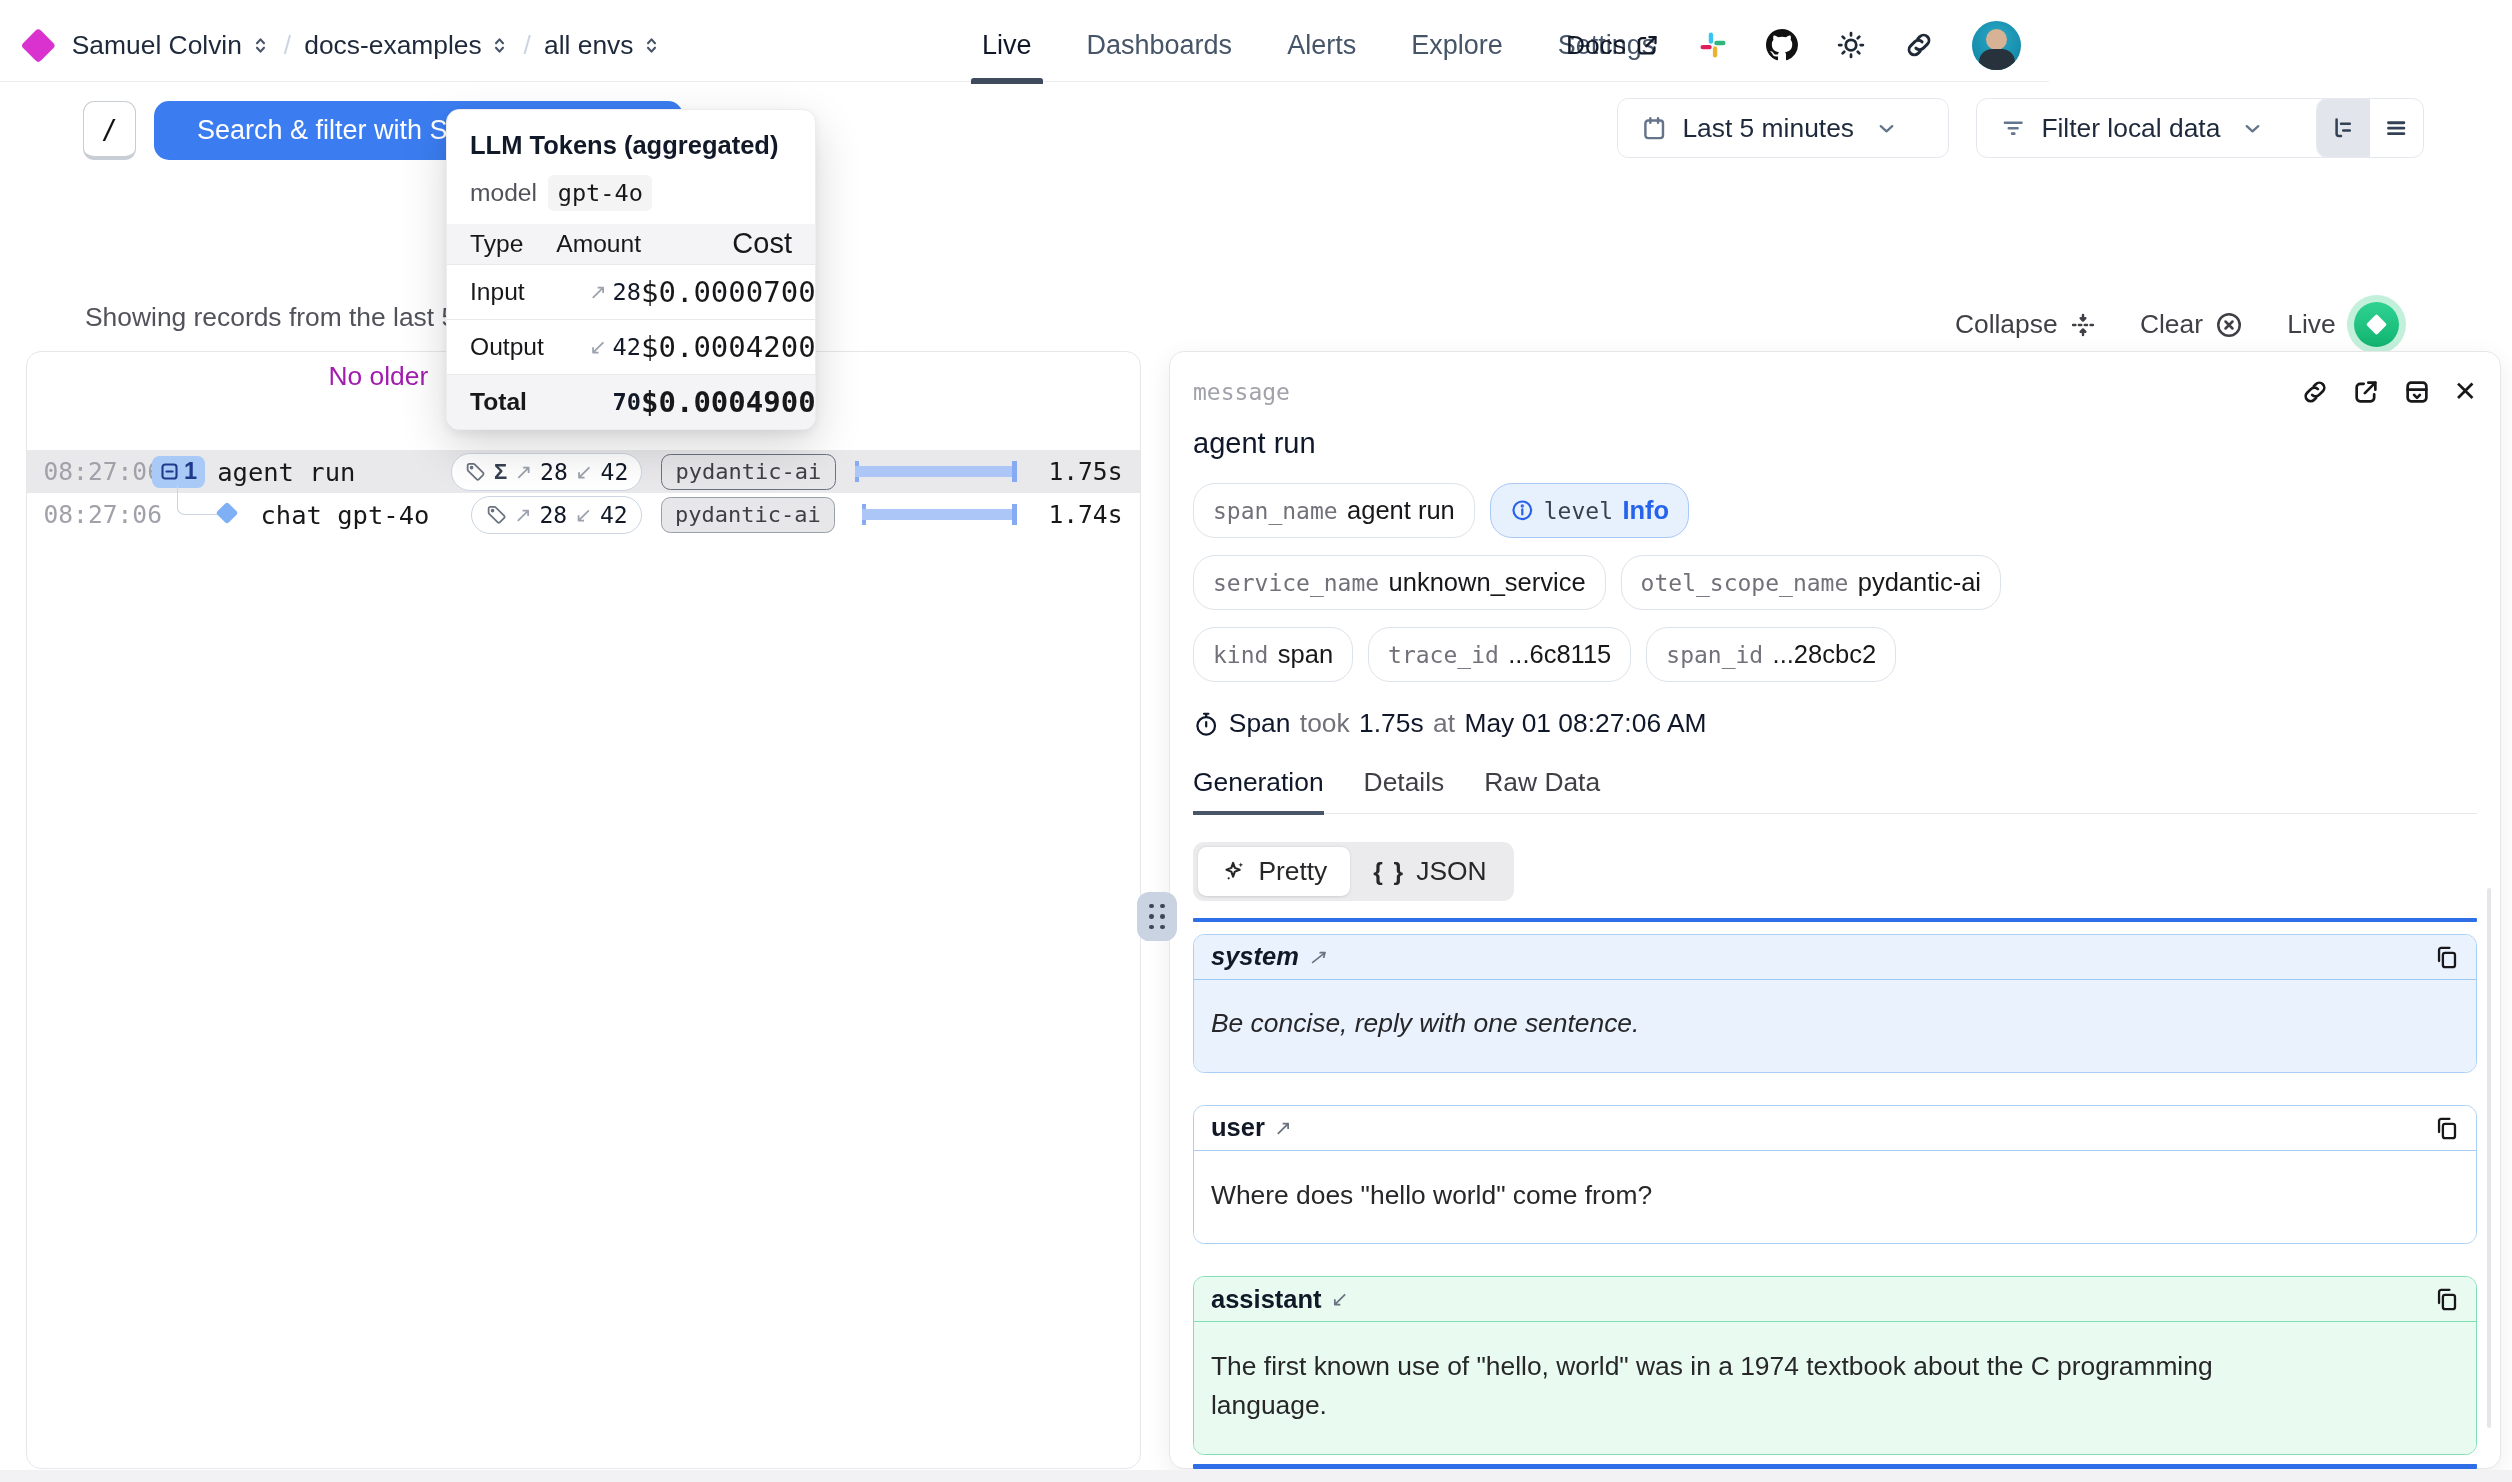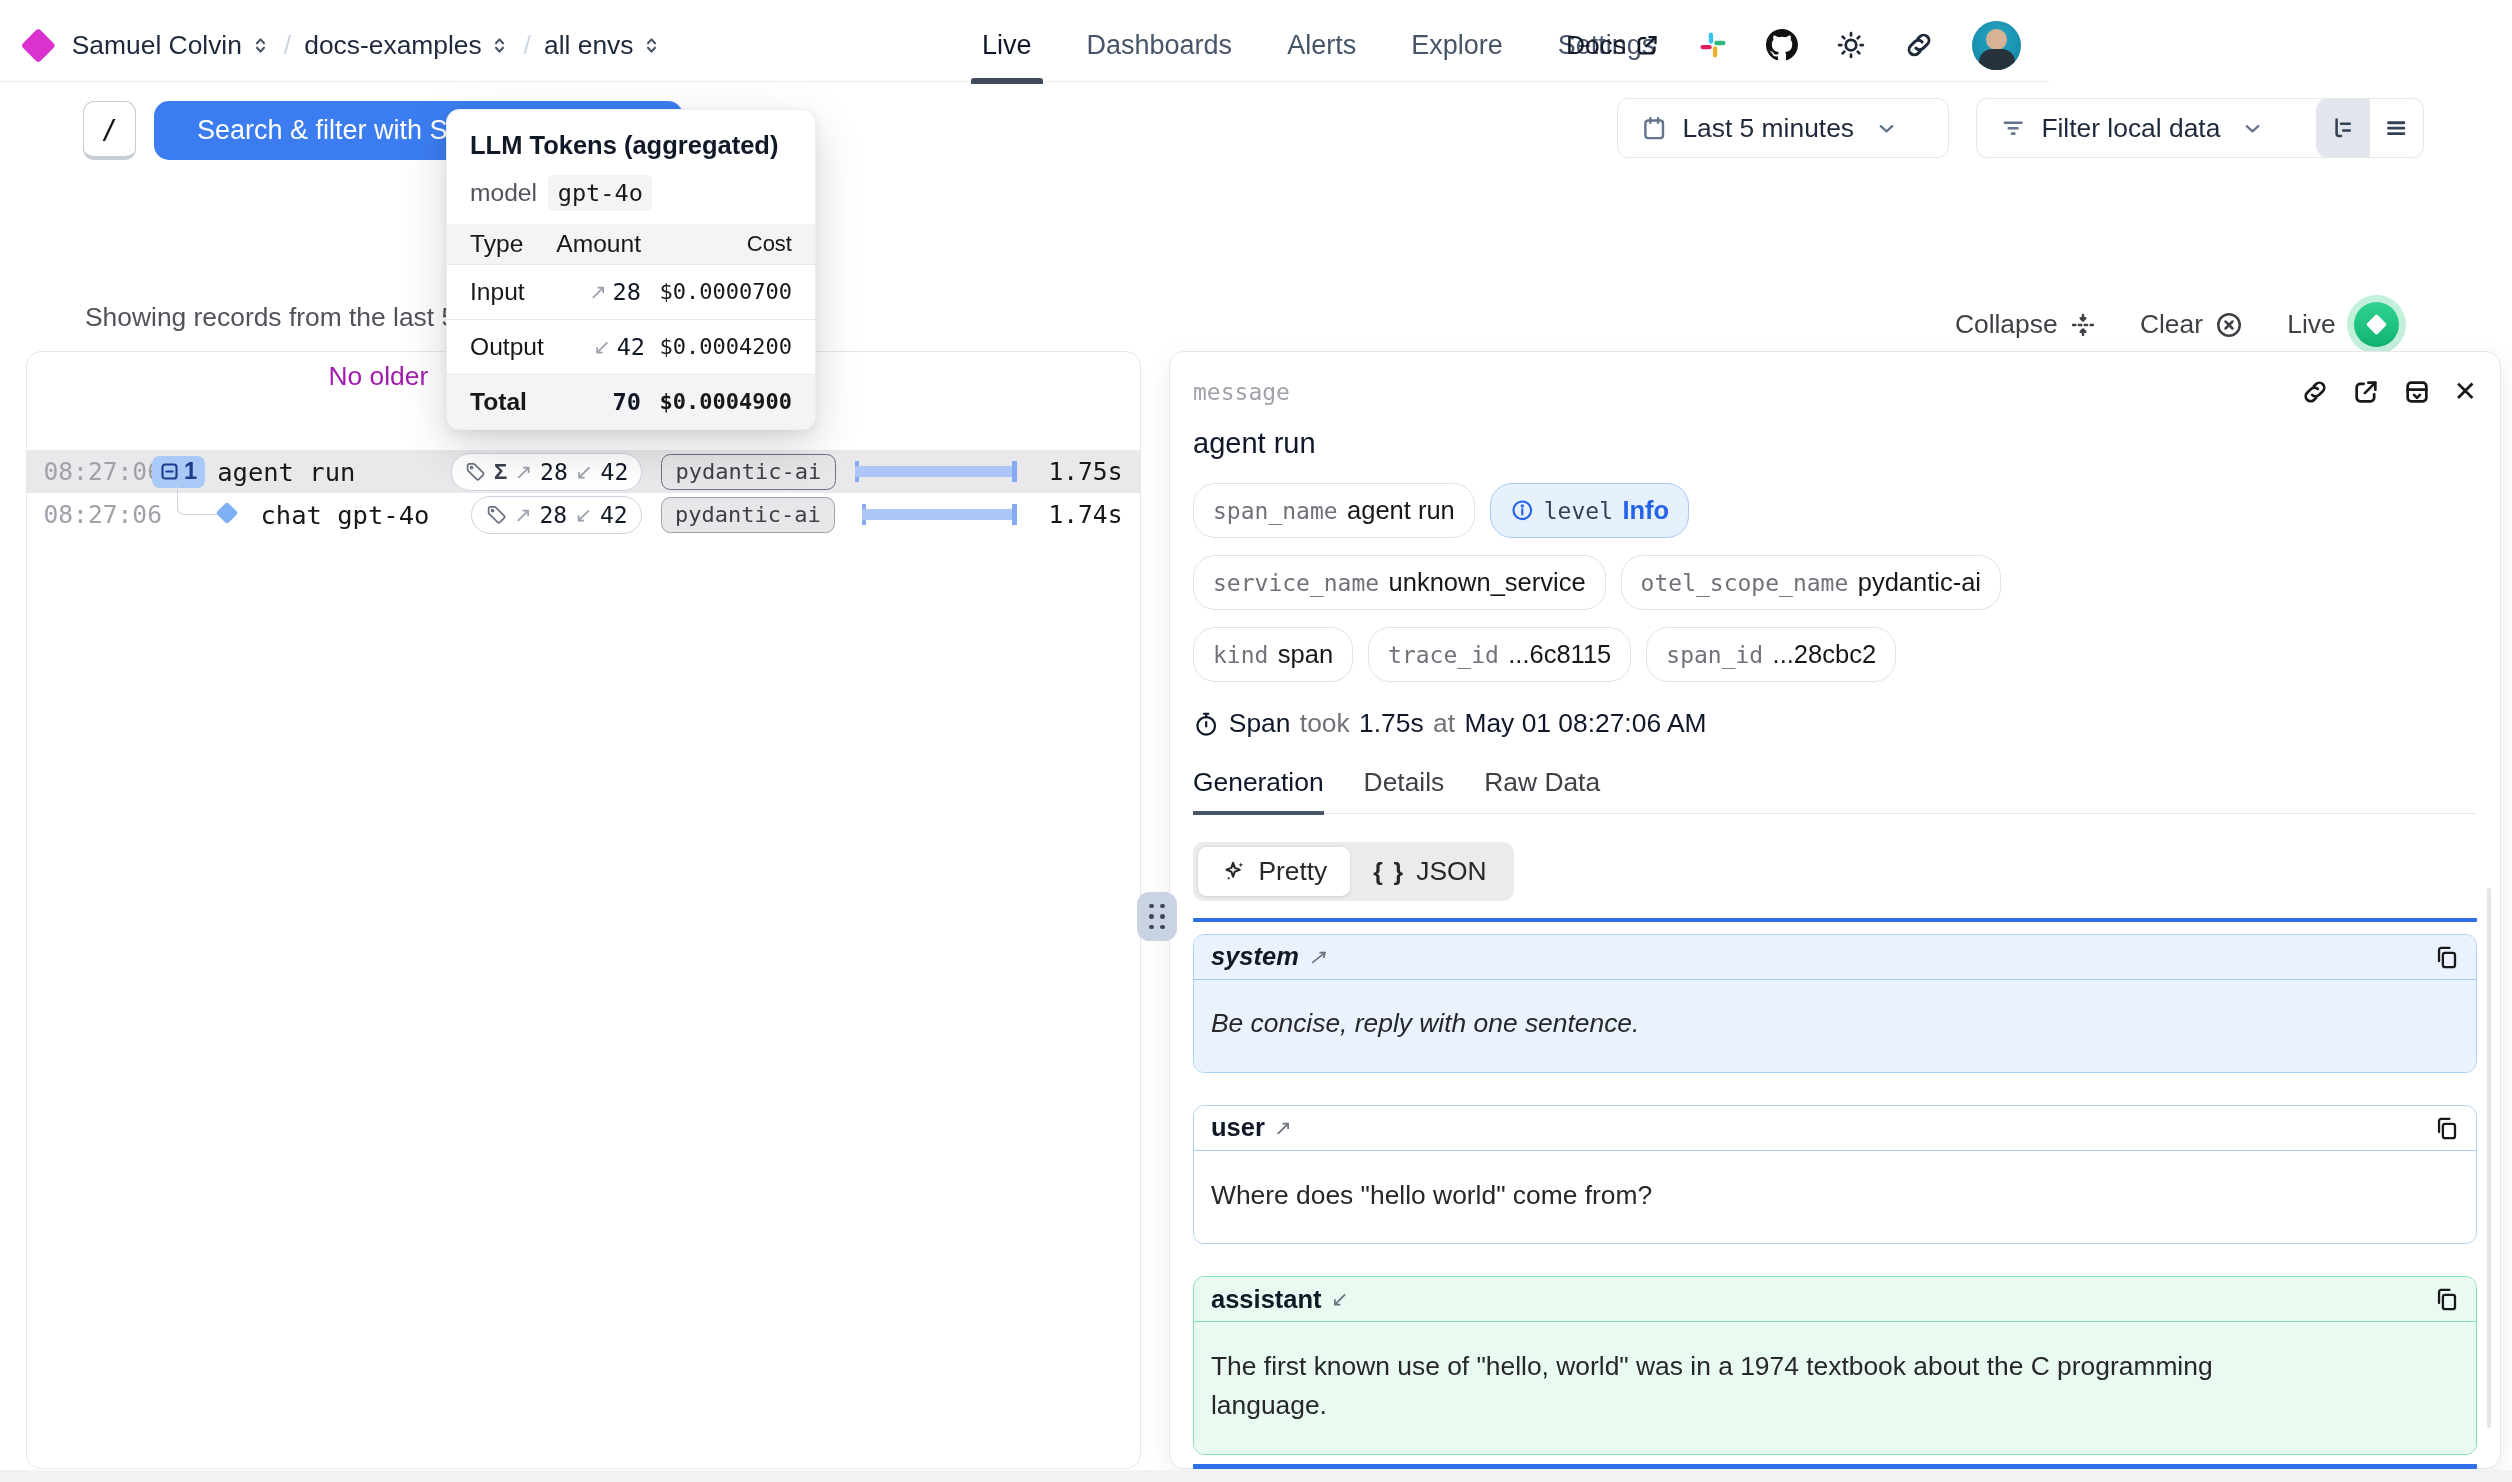--- a/index.html
+++ b/index.html
@@ -150,21 +150,21 @@
   .tooltip { position:absolute; left:446px; top:109px; width:370px; height:321px; background:#fff; border:0.9px solid #ededf0; border-radius:13.2px; box-shadow:0 17px 47px rgba(0,0,0,.16), 0 3.8px 9.4px rgba(0,0,0,.06); z-index:60; overflow:hidden; }
   .tt-title { padding:21px 23px 0; font-size:25.5px; font-weight:700; color:#111827; }
   .tt-model { padding:15px 23px 0; display:flex; align-items:center; gap:11.3px; font-size:24.6px; color:#52525b; }
   .tt-chip { font-family:"DejaVu Sans Mono", monospace; font-size:23.6px; color:#18181b; background:#f4f4f5; border-radius:5.7px; padding:3.8px 9.4px; }
   .tt-table { margin-top:13.2px; }
   .tt-hrow { height:40px; background:#f4f4f6; display:flex; align-items:center; padding:0 23px; font-size:24.6px; color:#18181b; }
   .tt-row { height:55px; display:flex; align-items:center; padding:0 23px; font-size:24.6px; color:#18181b; border-top:0.9px solid #e9e9ec; }
   .tt-row.total { background:#f4f4f6; font-weight:700; }
   .tt-c1 { flex:1; text-align:left; }
   .tt-c2 { width:104px; display:flex; justify-content:flex-end; align-items:center; gap:5.7px; }
-  .tt-c3 { width:151px; text-align:right; font-family:"DejaVu Sans Mono", monospace; font-size:22px; }
+  .tt-c3 { width:151px; text-align:right; font-family:"DejaVu Sans Mono", monospace; font-size:29px; }
   .tt-c2 .num { font-size:23.6px; }
 </style>
 </head>
 <body>
 
 <div class="app">
 
   <header class="topbar">
     <div class="crumbs">
       <span class="logo-diamond"></span>

